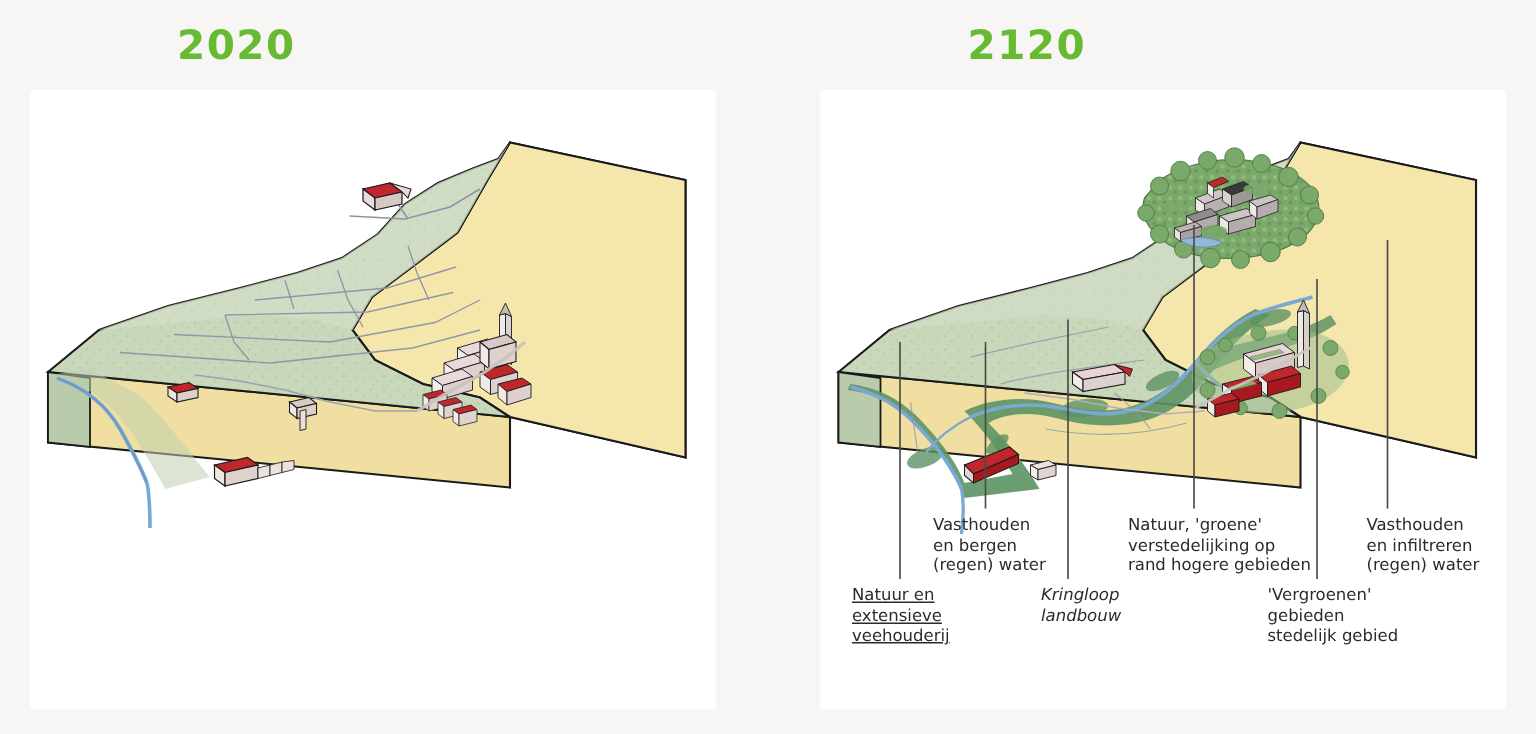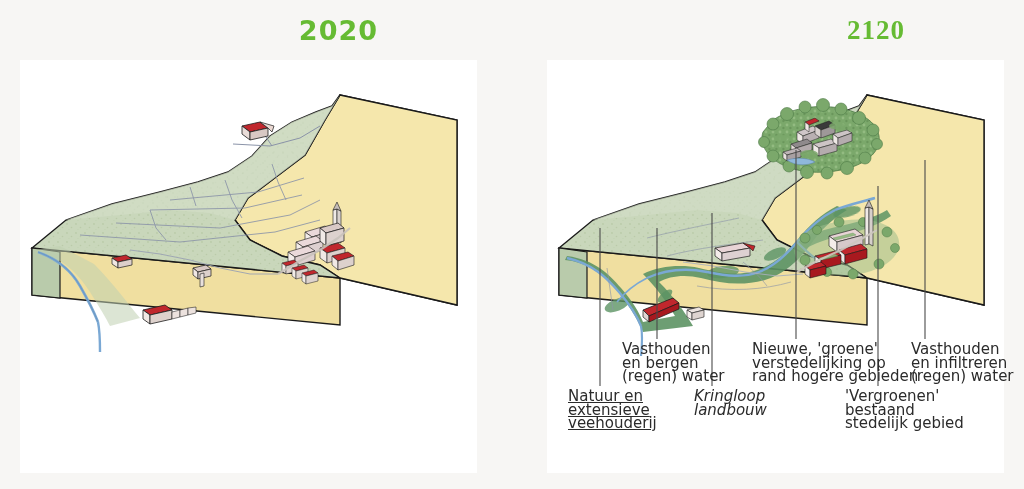--- a/index.html
+++ b/index.html
@@ -13,33 +13,33 @@
   .panel{position:absolute;background:#ffffff;}
   #panel-2020{left:20px;top:60px;width:457px;height:413px;}
   #panel-2120{left:547px;top:60px;width:457px;height:413px;}
 
   .panel-title{
     position:absolute;
     font-size:27px;
     font-weight:bold;
     color:#66bb33;
     letter-spacing:1px;
-    text-align:right;
+    text-align:left;
     width:260px;
     top:15px;
   }
   #title-2020{left:118px;}
-  #title-2120{left:645px;font-family:Liberation Serif, serif;}
+  #title-2120{left:645px;}
 
   .scene{position:absolute;left:0;top:0;width:100%;height:100%;}
   svg{display:block;}
 
   .ann-label{
     position:absolute;
-    font-size:15px;
+    font-size:11px;
     line-height:13.5px;
     color:#2b2b2b;
     white-space:pre-line;
     font-family:"DejaVu Sans", sans-serif;
   }
 </style>
 </head>
 <body>
 
 <div class="panel-title" id="title-2020">2020</div>
@@ -431,21 +431,21 @@
 </svg>
 
 <div class="ann-label" style="left:568px;top:390px;text-decoration:underline;">Natuur en
 extensieve
 veehouderij</div>
 <div class="ann-label" style="left:622px;top:343px;">Vasthouden
 en bergen
 (regen) water</div>
 <div class="ann-label" style="left:694px;top:390px;font-style:italic;">Kringloop
 landbouw</div>
-<div class="ann-label" style="left:752px;top:343px;">Nieuwe, 'groene'
+<div class="ann-label" style="left:752px;top:343px;">Natuur, 'groene'
 verstedelijking op
 rand hogere gebieden</div>
 <div class="ann-label" style="left:845px;top:390px;">'Vergroenen'
-bestaand
+gebieden
 stedelijk gebied</div>
 <div class="ann-label" style="left:911px;top:343px;">Vasthouden
 en infiltreren
 (regen) water</div>
 
 </body></html>

